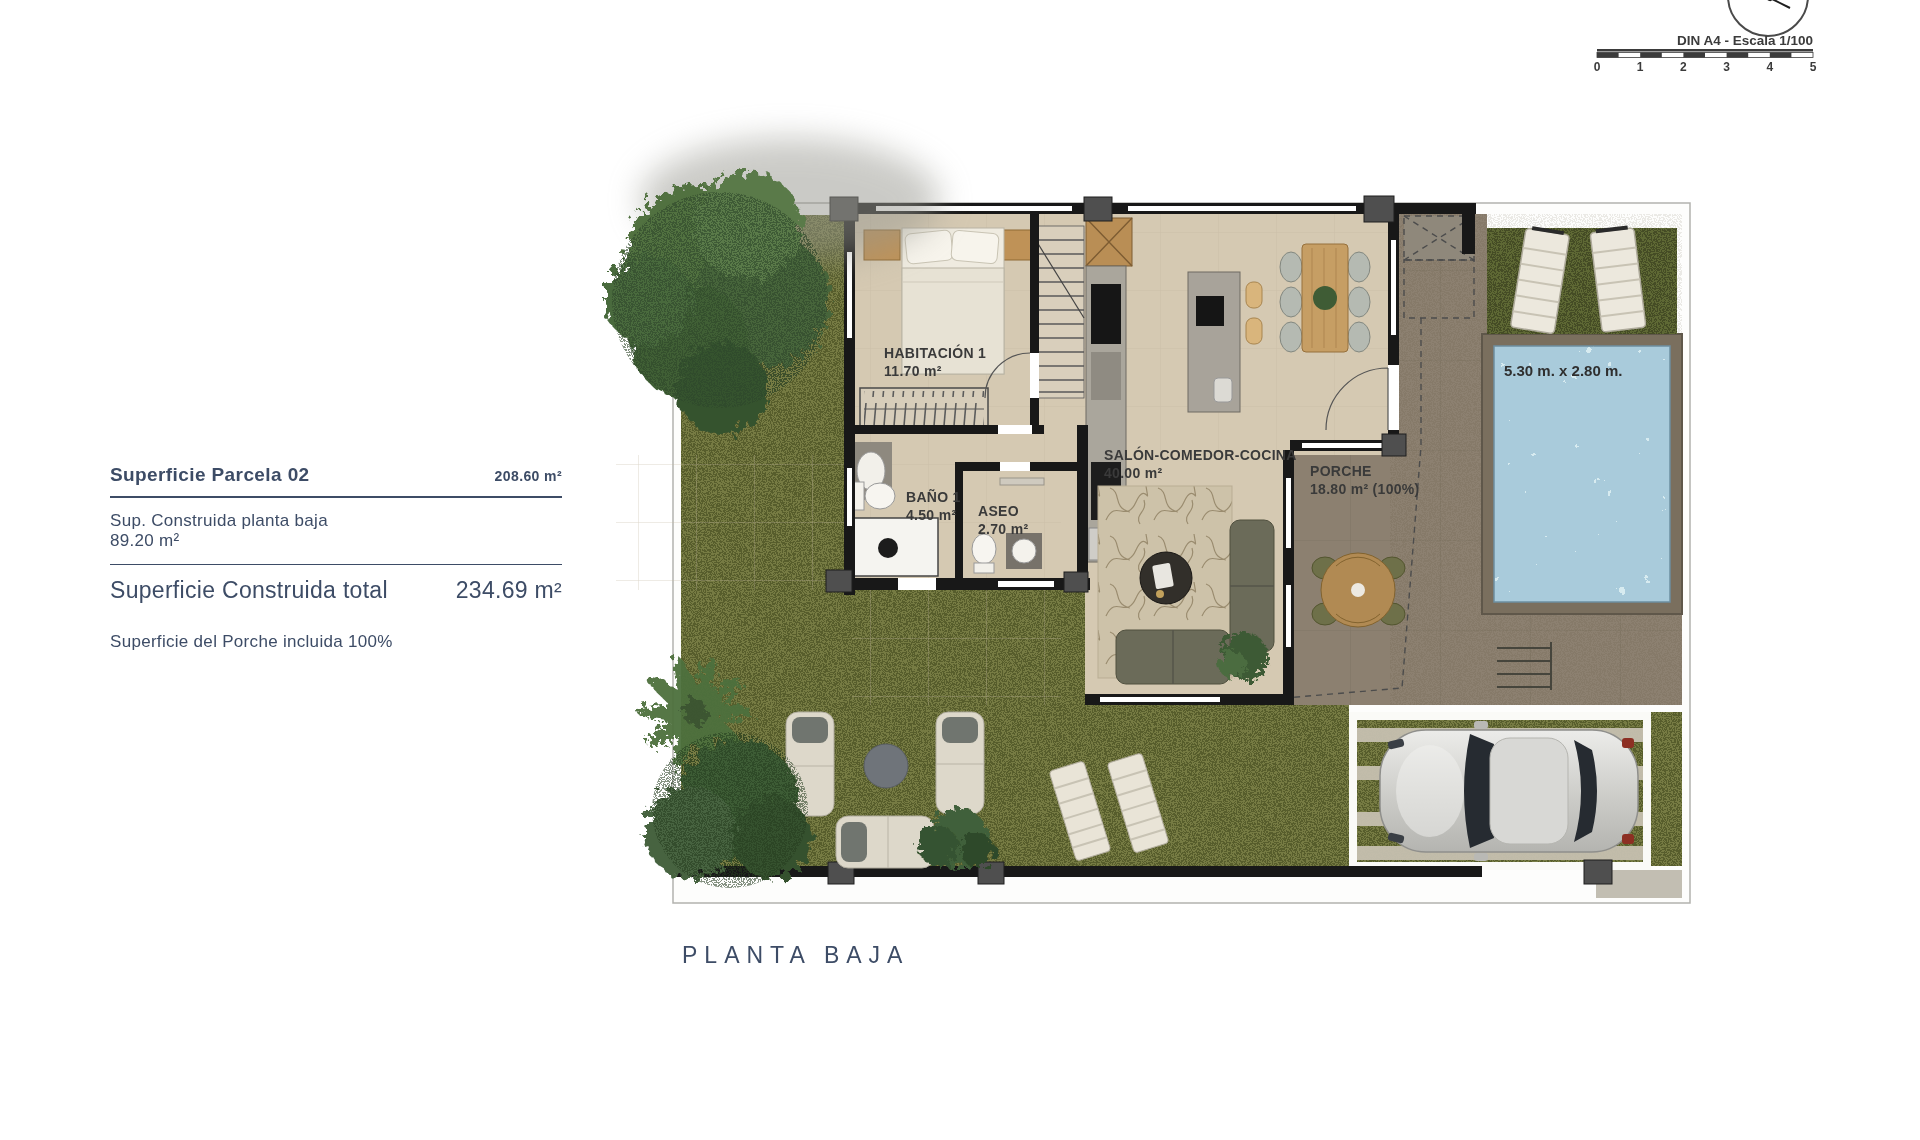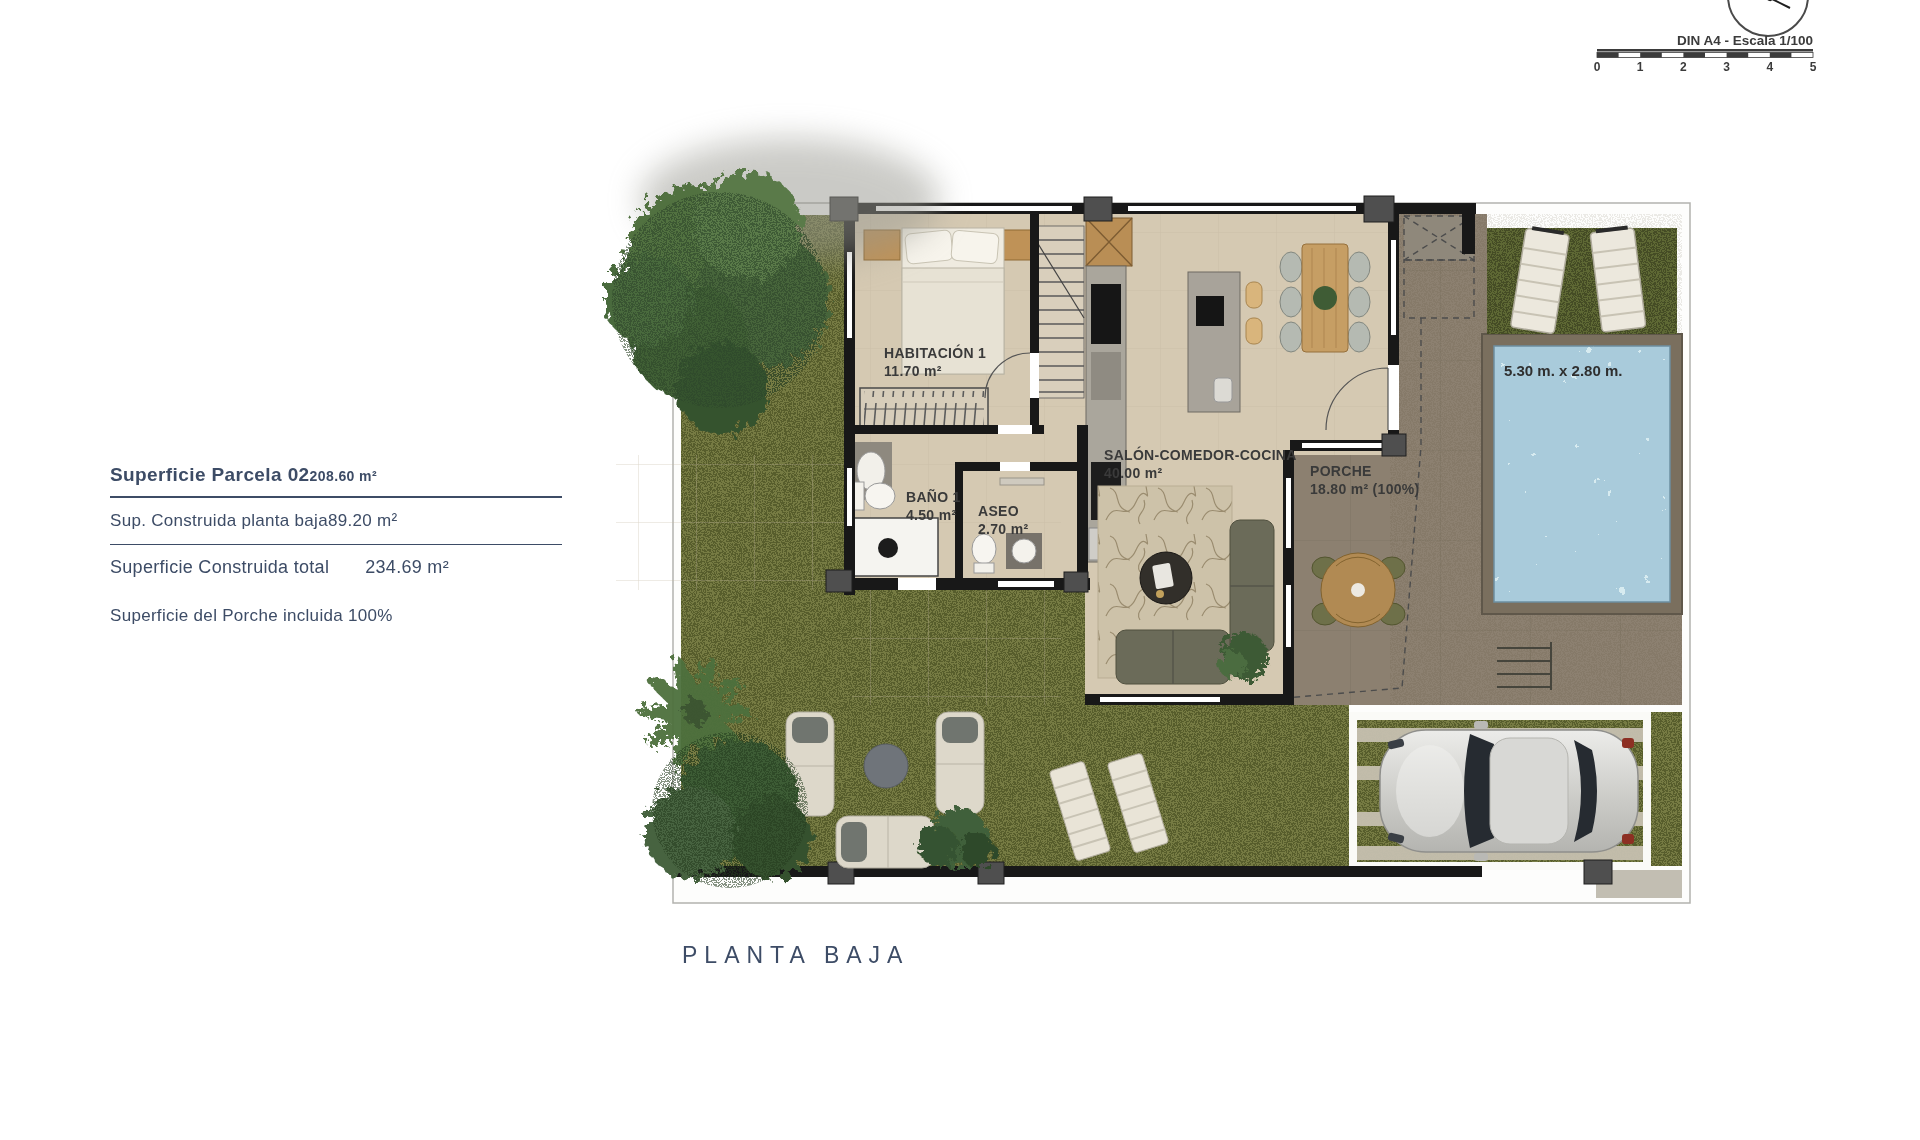--- a/index.html
+++ b/index.html
@@ -6,27 +6,27 @@
     --accent_navy:#3d4c66; --grass:#767b43; --grass_dark:#5e6834;
     --floor:#d5c9b2; --terrace:#8c8070; --pool_water:#a9cbdb;
     --wall:#181818; --label_dark:#3a3a3a;
   }
   html,body{margin:0;padding:0;background:#fff;}
   .page{position:relative;width:1920px;height:1140px;background:#fff;overflow:hidden;
         font-family:"Liberation Sans",sans-serif;}
   svg{position:absolute;left:0;top:0;}
   
   .info-panel{position:absolute;left:110px;top:464px;width:452px;color:var(--accent_navy);}
-  .ip-row{display:flex;justify-content:flex-start;align-items:baseline;}
+  .ip-row{display:flex;justify-content:space-between;align-items:baseline;}
   .ip-title{font-size:19px;font-weight:bold;letter-spacing:.4px;}
   .ip-title .val{font-size:14px;font-weight:bold;}
   .rule{border:none;border-top:2px solid var(--accent_navy);margin:10px 0 12px 0;}
   .rule2{border:none;border-top:1.6px solid var(--accent_navy);margin:12px 0 12px 0;}
-  .ip-item{font-size:17px;letter-spacing:.3px;margin:13px 0;}
-  .ip-total{font-size:18px;letter-spacing:.3px;margin:2px 0;gap:36px;}
+  .ip-item{font-size:17px;letter-spacing:.3px;margin:13px 0;flex-direction:column;}
+  .ip-total{font-size:23px;letter-spacing:.3px;margin:2px 0;gap:36px;}
   .ip-note{font-size:17px;letter-spacing:.3px;margin-top:28px;}
   
   .plan-title{position:absolute;left:682px;top:942px;font-size:23px;letter-spacing:7px;
               color:var(--accent_navy);}
   
   .grassF{fill:var(--grass);} .grassD{fill:var(--grass_dark);}
   .floorF{fill:var(--floor);} .terrF{fill:var(--terrace);}
   .poolF{fill:var(--pool_water);} .wallF{fill:var(--wall);}
   .pillar{fill:#4f4f4f;stroke:#1e1e1e;stroke-width:1;}
   .slit{fill:#ffffff;}

